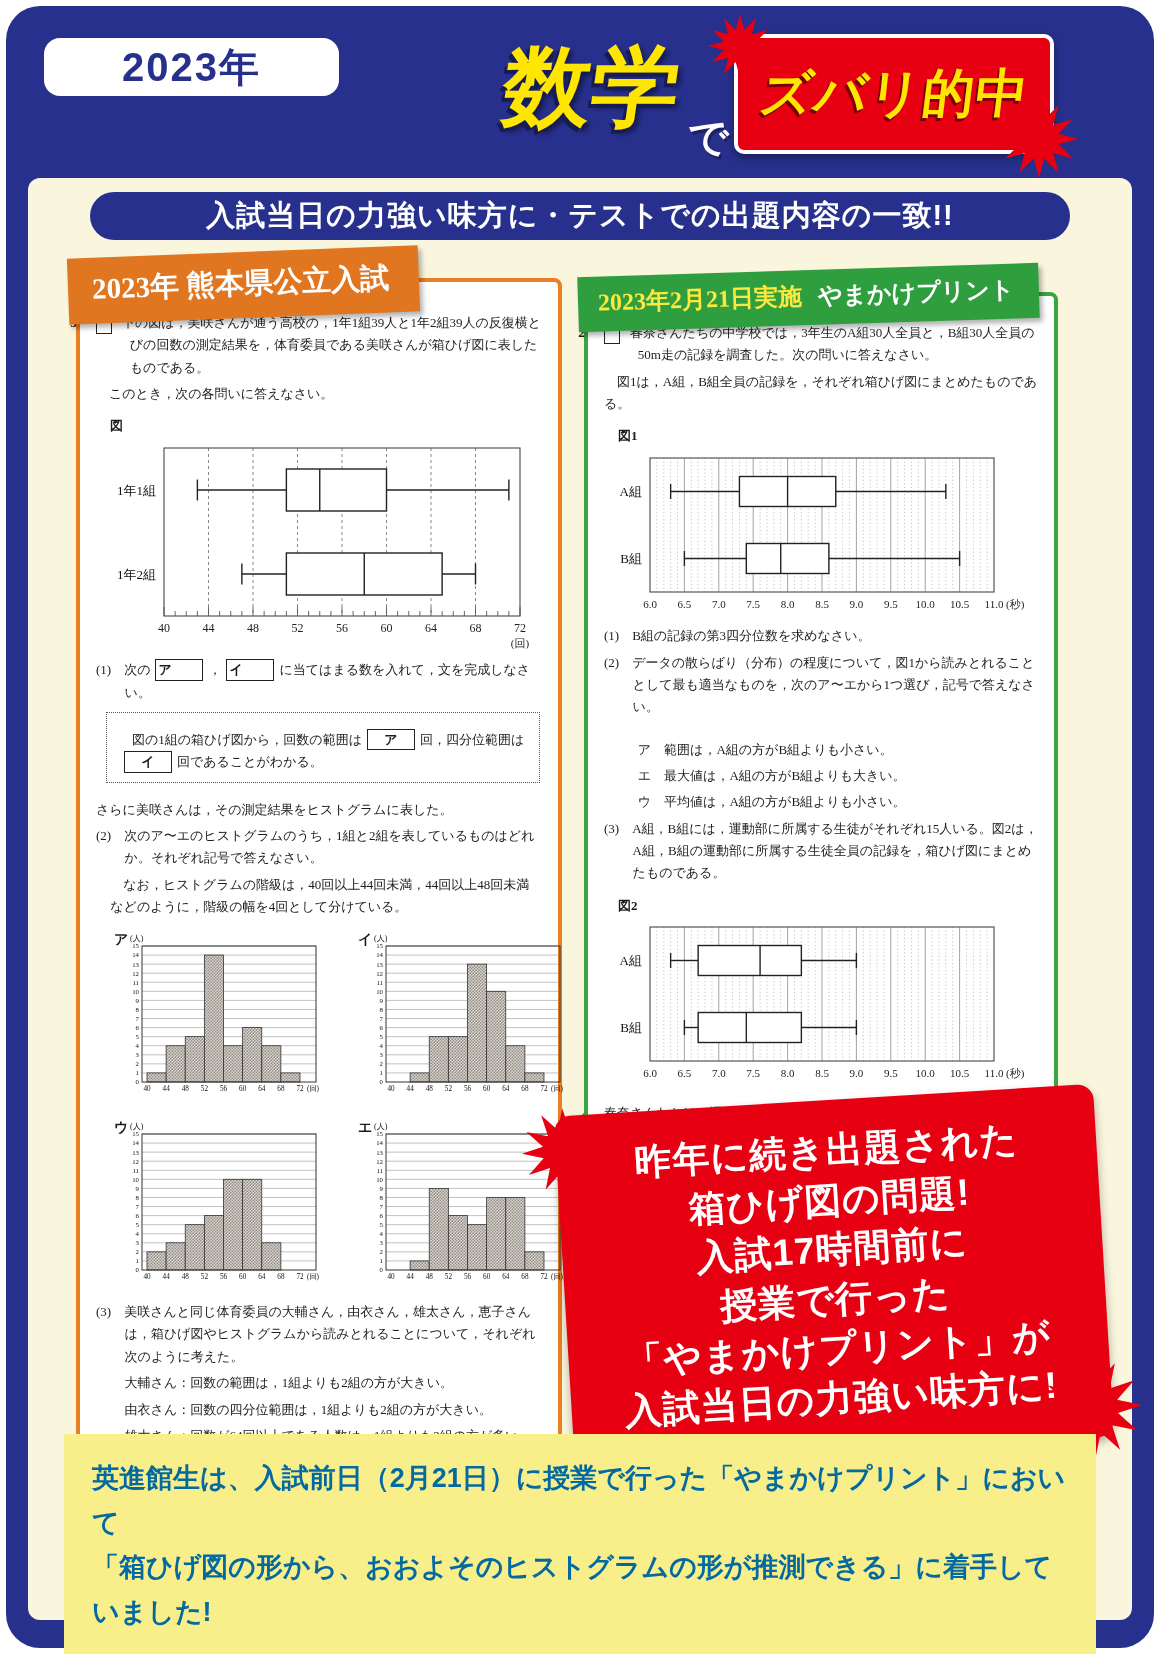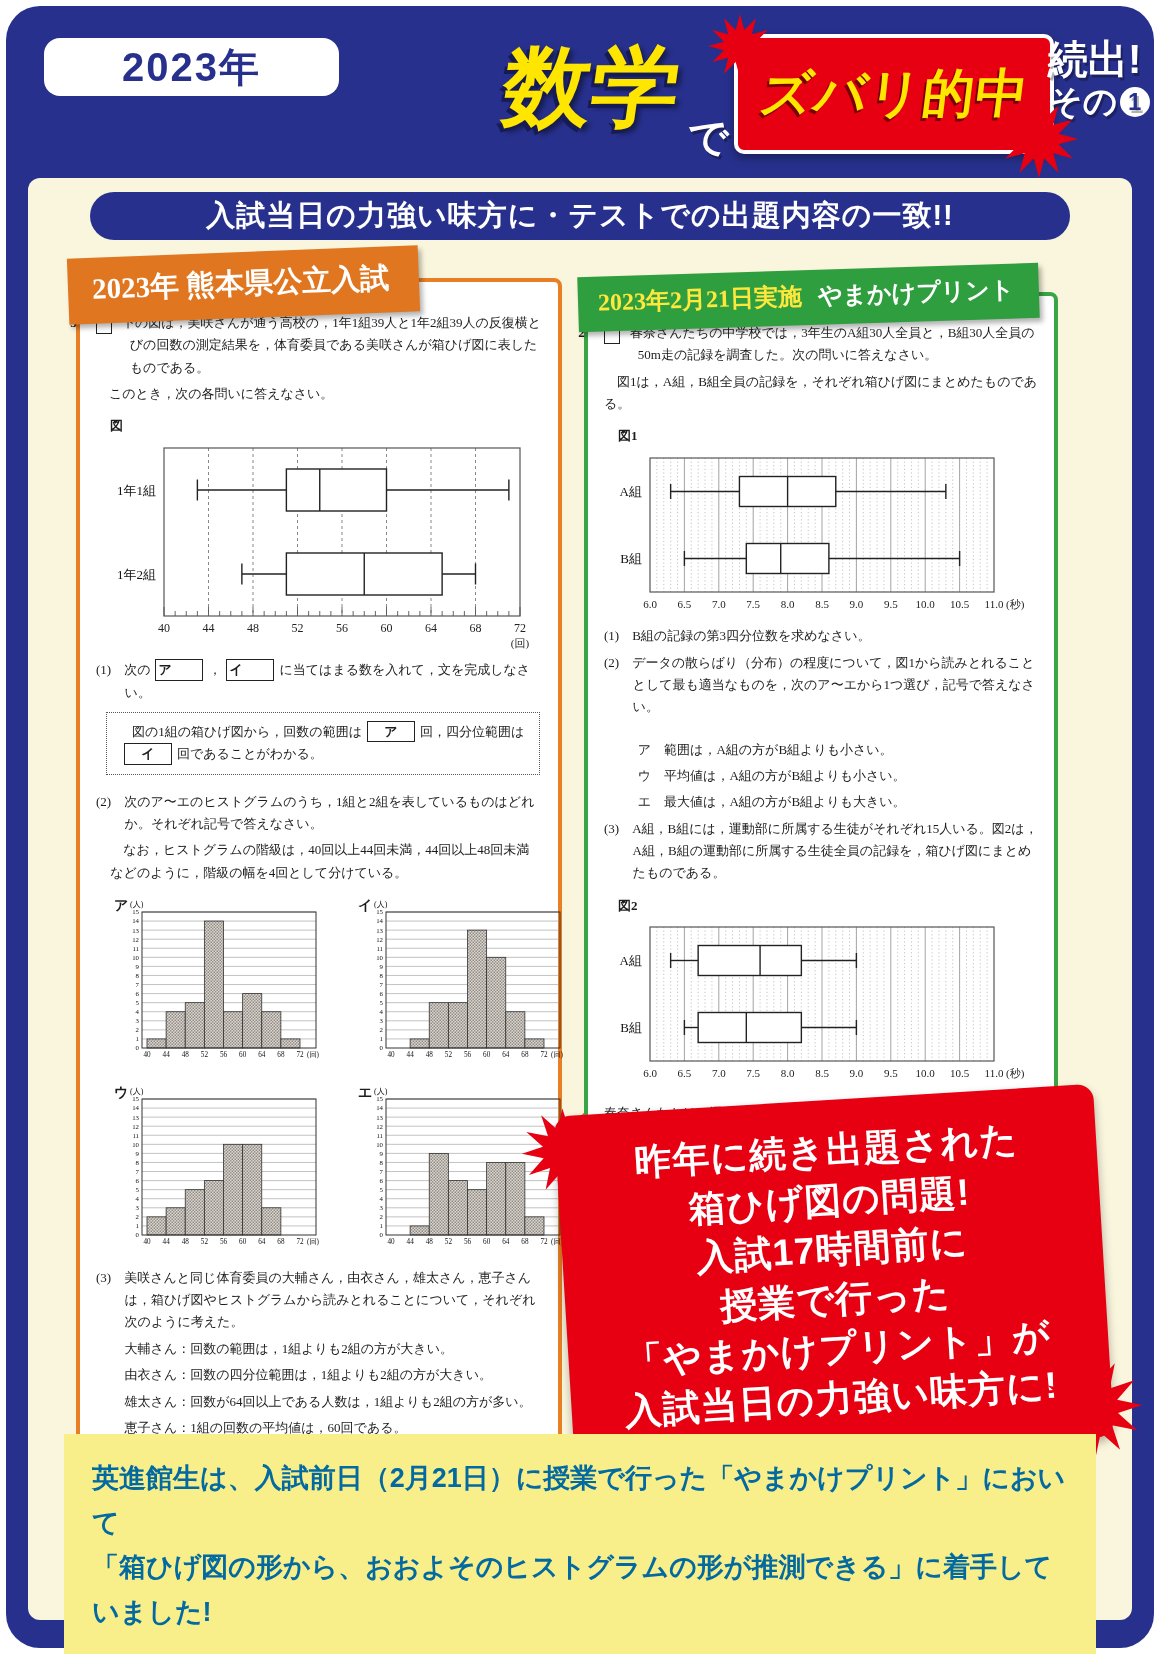--- a/index.html
+++ b/index.html
@@ -51,21 +51,21 @@
   .ribbon-green{left:-10px;top:-26px;background:#2f9e3e;font-size:24px;padding:6px 24px 8px 20px;
     transform:rotate(-1.8deg);}
   .ribbon-green .date{color:#ffe83d;}
   .ribbon-green .name{color:#fff;margin-left:10px;}
 
   
   .ex{font-family:"Liberation Serif",serif;font-size:13px;line-height:1.72;color:#1c1c1c;}
   .ex p{margin:0 0 4px 0;}
   .qbox{display:inline-block;border:1.6px solid #222;padding:0 7px;font-weight:bold;margin-right:10px;line-height:1.5;}
   .lead{padding-left:2.6em;text-indent:-2.6em;}
-  .ind1{text-indent:1em;}
+  .ind1{text-indent:1em;margin-top:8px;}
   .hang{padding-left:2.2em;text-indent:-2.2em;margin-top:10px;}
   .ansbox{display:inline-block;border:1.4px solid #222;min-width:36px;text-align:center;
     font-weight:bold;padding:0 5px;margin:0 5px;background:#fff;line-height:1.5;}
   .dotbox{border:1.4px dotted #555;padding:8px 12px;margin:8px 2px 16px 10px;}
   .figlab{font-weight:bold;margin:10px 0 2px 14px;}
   .statements{margin-left:2.2em;margin-top:0;}
   .opt-row{display:flex;gap:34px;margin:14px 0 0 2em;}
   .blank{display:inline-block;width:42px;border-bottom:1.4px solid #333;height:0.9em;}
 
   .hist-grid{display:grid;grid-template-columns:1fr 1fr;column-gap:10px;row-gap:8px;margin:10px 0 6px 2px;}
@@ -100,27 +100,20 @@
 
   <div class="year-pill">
     <span>2023年</span>
   </div>
   <div class="subject">数学</div>
   <div class="particle">で</div>
   <div class="hit-box">
     <span class="burst b-tl"></span>
     <span class="burst b-br"></span>
     <span class="hit-txt">ズバリ的中</span>
-  </div>
-  <div class="right-txt">
-    <div class="l1">続出!</div>
-    <div class="l2">
-      <span>その</span>
-      <span class="circ">1</span>
-    </div>
   </div>
 
   <div class="content">
 
     <div class="match-banner">
       <span>入試当日の力強い味方に・テストでの出題内容の一致!!</span>
     </div>
 
     <section class="panel panel-left ex">
       <div class="ribbon ribbon-orange">2023年 熊本県公立入試</div>
@@ -196,20 +189,21 @@
             <rect x="188.375" y="113" width="155.75" height="42" fill="#fff" stroke="#222" stroke-width="1.4"></rect>
             <line x1="266.25" y1="113" x2="266.25" y2="155" stroke="#222" stroke-width="1.4"></line>
           </svg></div>
 
       <p class="hang"><span>(1)　次の</span><span class="ansbox">ア</span><span>，</span><span class="ansbox">イ</span><span>に当てはまる数を入れて，文を完成しなさい。</span></p>
 
       <div class="dotbox">
         <span class="ind1" style="display:inline-block;text-indent:1em;">図の1組の箱ひげ図から，回数の範囲は</span><span class="ansbox">ア</span><span>回，四分位範囲は</span><span class="ansbox">イ</span><span>回であることがわかる。</span>
       </div>
 
+      <p style="margin-top:16px;">さらに美咲さんは，その測定結果をヒストグラムに表した。</p>
 
       <p class="hang">(2)　次のア〜エのヒストグラムのうち，1組と2組を表しているものはどれか。それぞれ記号で答えなさい。</p>
       <p class="ind1" style="padding-left:1.1em;">なお，ヒストグラムの階級は，40回以上44回未満，44回以上48回未満などのように，階級の幅を4回として分けている。</p>
 
       <div class="hist-grid">
         <div class="hist-cell">
           <span class="hist-lab">ア</span>
           <div class="hist-chart"><svg width="216" height="168" viewBox="0 0 216 168" font-family="&quot;Liberation Serif&quot;,serif">
                 <line x1="26" y1="140.93333333333334" x2="200" y2="140.93333333333334" stroke="#999" stroke-width="0.6"></line>
                 <line x1="26" y1="131.86666666666667" x2="200" y2="131.86666666666667" stroke="#999" stroke-width="0.6"></line>
@@ -553,22 +547,22 @@
             <line x1="80.4" y1="108.5" x2="142.32000000000002" y2="108.5" stroke="#222" stroke-width="1.4"></line>
             <line x1="224.87999999999997" y1="108.5" x2="355.6" y2="108.5" stroke="#222" stroke-width="1.4"></line>
             <rect x="142.32000000000002" y="93.5" width="82.55999999999995" height="30" fill="#fff" stroke="#222" stroke-width="1.4"></rect>
             <line x1="176.72000000000003" y1="93.5" x2="176.72000000000003" y2="123.5" stroke="#222" stroke-width="1.4"></line>
           </svg></div>
 
       <p class="hang">(1)　B組の記録の第3四分位数を求めなさい。</p>
       <p class="hang">(2)　データの散らばり（分布）の程度について，図1から読みとれることとして最も適当なものを，次のア〜エから1つ選び，記号で答えなさい。</p>
       <div class="rp-opts">
         <p>ア　範囲は，A組の方がB組よりも小さい。</p>
+        <p>エ　最大値は，A組の方がB組よりも大きい。</p>
         <p>ウ　平均値は，A組の方がB組よりも小さい。</p>
-        <p>エ　最大値は，A組の方がB組よりも大きい。</p>
       </div>
 
       <p class="hang">(3)　A組，B組には，運動部に所属する生徒がそれぞれ15人いる。図2は，A組，B組の運動部に所属する生徒全員の記録を，箱ひげ図にまとめたものである。</p>
       <div class="figlab">図2</div>
       <div><svg width="430" height="168" viewBox="0 0 430 168" font-family="&quot;Liberation Serif&quot;,serif">
             <line x1="52.879999999999974" y1="8" x2="52.879999999999974" y2="142" stroke="#b5b5b5" stroke-width="0.8" stroke-dasharray="1.2 2.4"></line>
             <line x1="59.76000000000001" y1="8" x2="59.76000000000001" y2="142" stroke="#b5b5b5" stroke-width="0.8" stroke-dasharray="1.2 2.4"></line>
             <line x1="66.63999999999999" y1="8" x2="66.63999999999999" y2="142" stroke="#b5b5b5" stroke-width="0.8" stroke-dasharray="1.2 2.4"></line>
             <line x1="73.52000000000002" y1="8" x2="73.52000000000002" y2="142" stroke="#b5b5b5" stroke-width="0.8" stroke-dasharray="1.2 2.4"></line>
             <line x1="80.4" y1="8" x2="80.4" y2="142" stroke="#999" stroke-width="0.9"></line>

